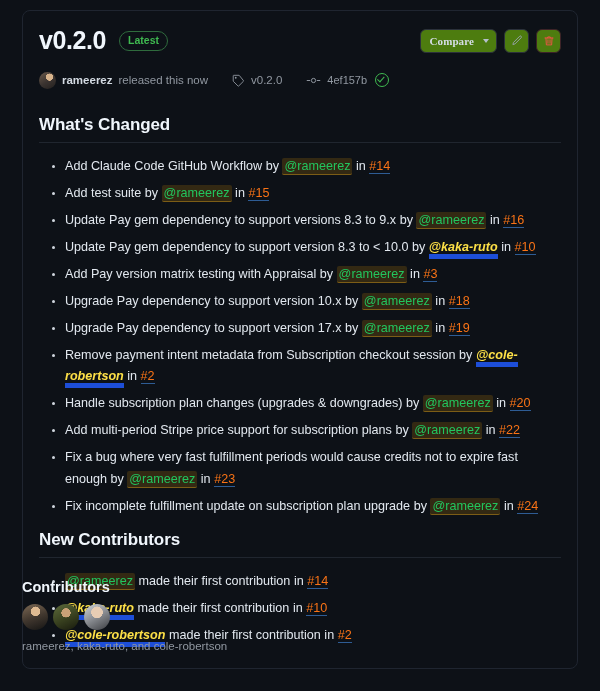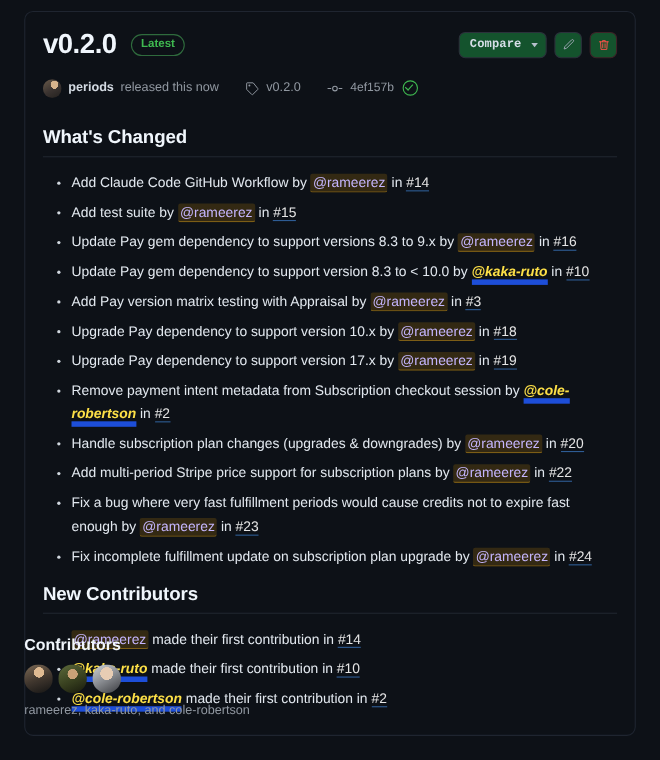--- a/index.html
+++ b/index.html
@@ -69,26 +69,26 @@
   }
 
   .header-actions {
     display: flex;
     align-items: center;
     gap: 7px;
     padding-top: 4px;
   }
 
   .btn {
-    background: #14532d;
+    background: #4d7c0f;
     border: 1px solid #2b313b;
     border-radius: 6px;
     color: #d6dee7;
     font-size: 11px;
-    font-family: Liberation Mono, monospace;
+    font-family: Liberation Serif, serif;
     height: 24px;
     display: flex;
     align-items: center;
     box-sizing: border-box;
     cursor: pointer;
   }
 
   .btn-compare {
     padding: 0 7px 0 9px;
     gap: 9px;
@@ -212,37 +212,37 @@
     left: -13px;
     top: 9px;
     width: 3.4px;
     height: 3.4px;
     border-radius: 50%;
     background: #d0d7de;
   }
 
   .mention-hl {
     background: rgba(187,128,9,0.22);
-    color: #c4b5fd;
+    color: #22c55e;
     border-bottom: 1px solid #7c5d16;
     padding: 1px 2px;
     border-radius: 2px;
     cursor: pointer;
   }
 
   .mention-plain {
     color: #fde047;
     font-weight: bold;
     border-bottom: 5px solid #1d4ed8;
     cursor: pointer;
     font-style: italic;
   }
 
   .issue-link {
-    color: #e5e5e5;
+    color: #f97316;
     border-bottom: 1px solid #2e5c94;
     cursor: pointer;
   }
 
   .new-contrib-section { margin-top: 13px; }
 
   
   .contributors {
     position: absolute;
     left: 22px;
@@ -329,21 +329,21 @@
               <path d="M2.6 4h10.8M6.3 4V2.6h3.4V4M3.9 4l.6 9.2h7l.6-9.2M6.6 6.4v4.6M9.4 6.4v4.6" stroke="#f85149" stroke-width="1.2" stroke-linecap="round" stroke-linejoin="round"></path>
             </svg>
           </span>
         </div>
       </div>
     </div>
 
     <div class="meta-row">
       <div class="meta-author">
         <span class="avatar-sm"></span>
-        <span class="meta-author-name">periods</span>
+        <span class="meta-author-name">rameerez</span>
         <span>released this now</span>
       </div>
 
       <div class="meta-item">
         <span>
           <svg width="13" height="13" viewBox="0 0 16 16" fill="none">
             <path d="M8.6 1.6H2.1a.6.6 0 0 0-.6.6v6.5c0 .2.1.3.2.4l5.6 5.6c.3.3.7.3 1 0l5.7-5.7c.3-.3.3-.7 0-1L9 1.8a.6.6 0 0 0-.4-.2z" stroke="#9198a1" stroke-width="1.1" stroke-linejoin="round"></path>
             <circle cx="4.6" cy="4.6" r="1.1" fill="#9198a1"></circle>
           </svg>
         </span>

